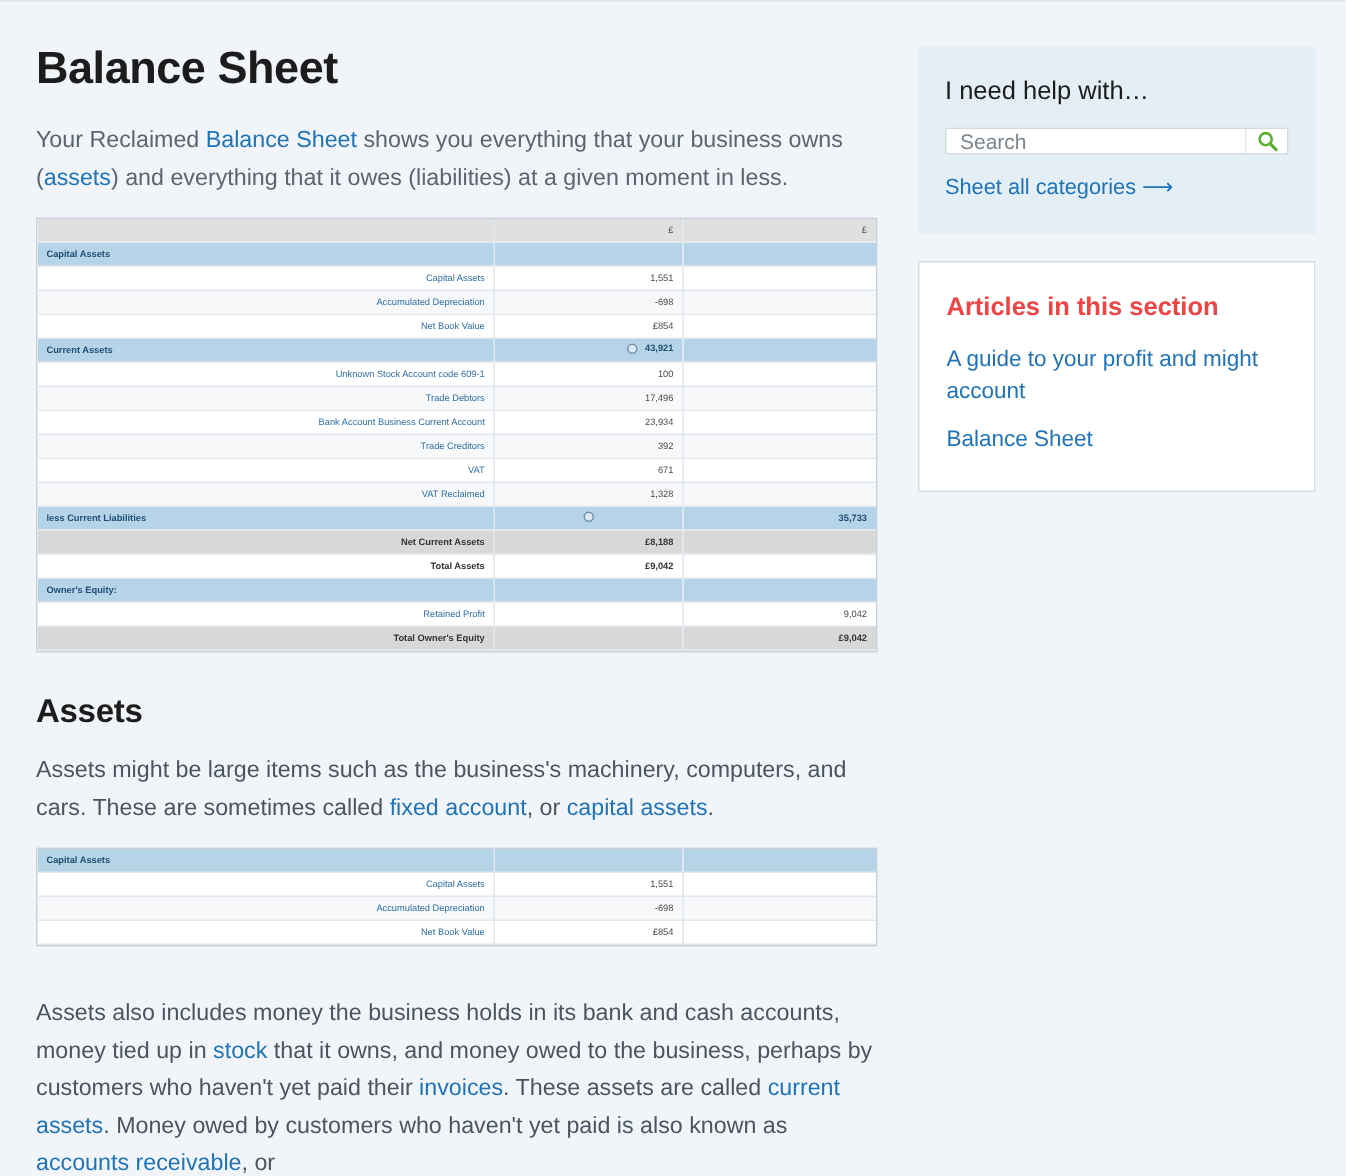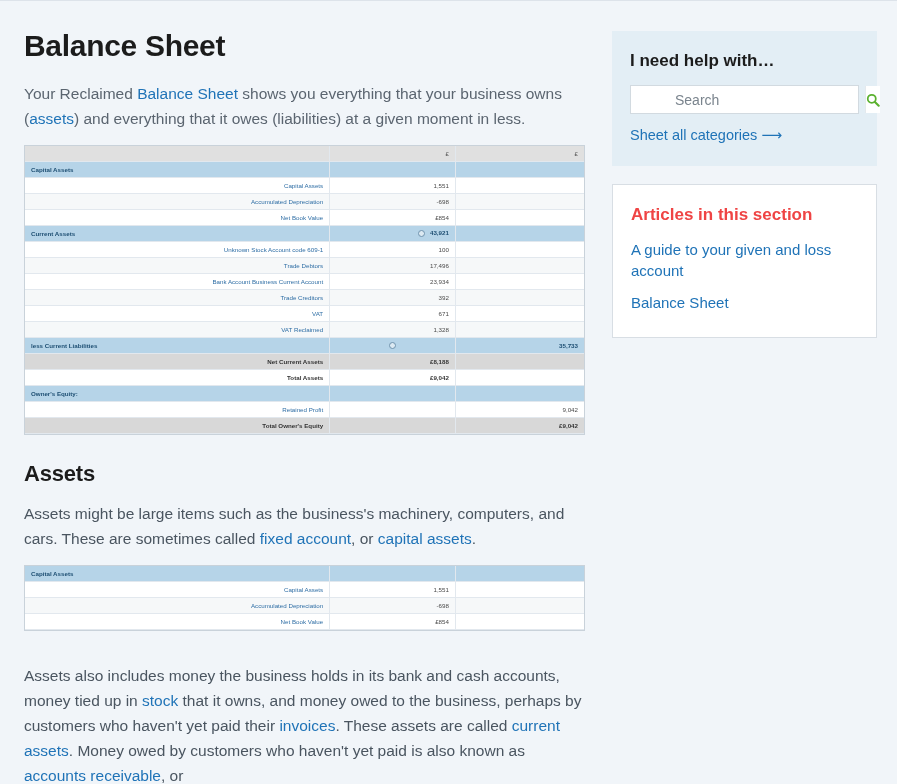--- a/index.html
+++ b/index.html
@@ -60,23 +60,23 @@
     display: inline-block; width: 7px; height: 7px; border-radius: 50%;
     border: 1px solid #6f93ae; background: #dce9f2; vertical-align: middle;
   }
   .cell-center { text-align: center; }
 
   
   .help-panel {
     background: #e3eef5; padding: 20px 18px 22px 18px; margin-bottom: 18px;
   }
   .help-panel h3 {
-    font-size: 17px; font-weight: bold; color: #1c1c1c; margin-bottom: 14px;
-  }
-  .search-row { display: flex; background: #fff; border: 1px solid #d2dae0; height: 29px; padding-left: 35px; }
+    font-size: 17px; font-weight: normal; color: #1c1c1c; margin-bottom: 14px;
+  }
+  .search-row { display: flex; background: #fff; border: 1px solid #d2dae0; height: 18px; }
   .search-row input {
     flex: 1; border: none; outline: none; padding: 0 9px;
     font-size: 14px; color: #3b4650; font-family: "Liberation Sans", sans-serif;
     background: transparent;
   }
   .search-row input::placeholder { color: #7a848d; }
   .search-btn {
     width: 30px; background: #fff; border: none; border-left: 1px solid #e4e9ed;
     display: flex; align-items: center; justify-content: center; cursor: pointer;
   }
@@ -270,21 +270,21 @@
           </svg>
         </button>
       </div>
       <a class="view-all" href="#">Sheet all categories ⟶</a>
     </div>
 
     <div class="articles-panel">
       <h3>Articles in this section</h3>
       <ul>
         <li>
-          <a href="#">A guide to your given and loss account</a>
+          <a href="#">A guide to your profit and might account</a>
         </li>
         <li>
           <a href="#">Balance Sheet</a>
         </li>
       </ul>
     </div>
 
   </div>
 </div>
 

